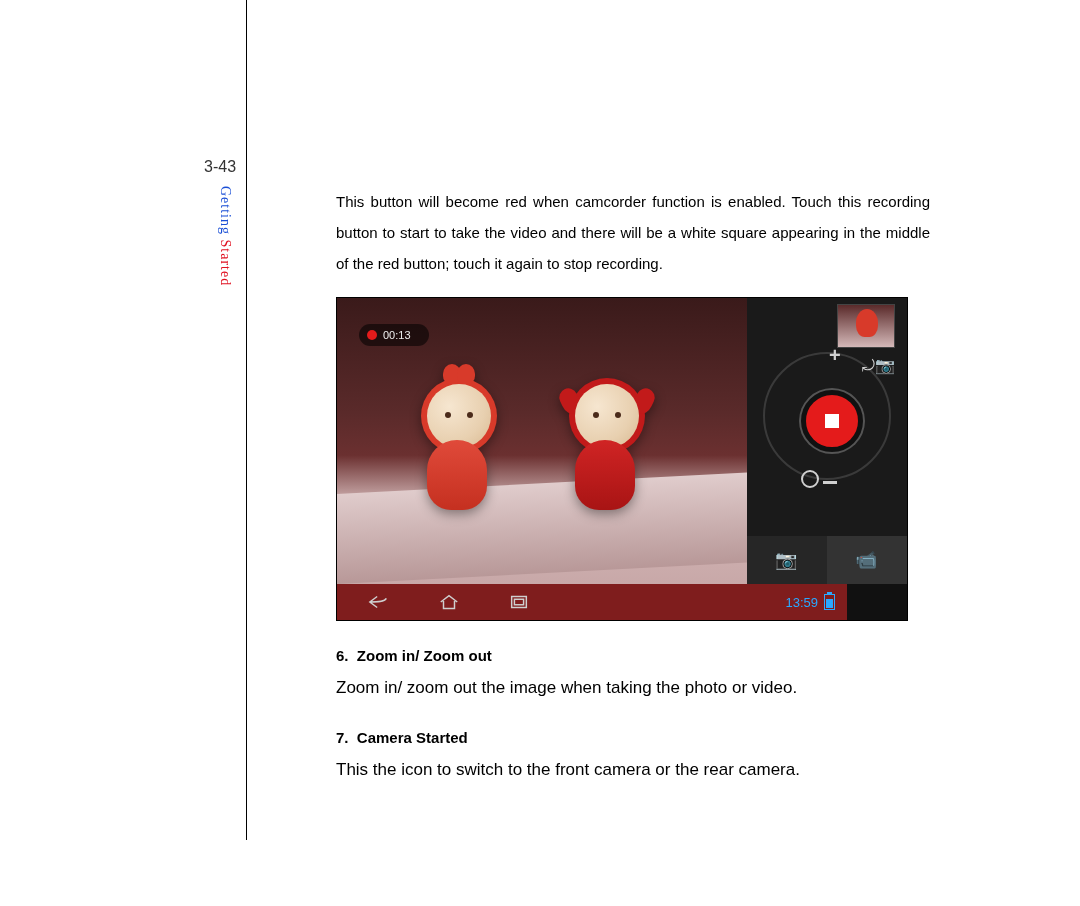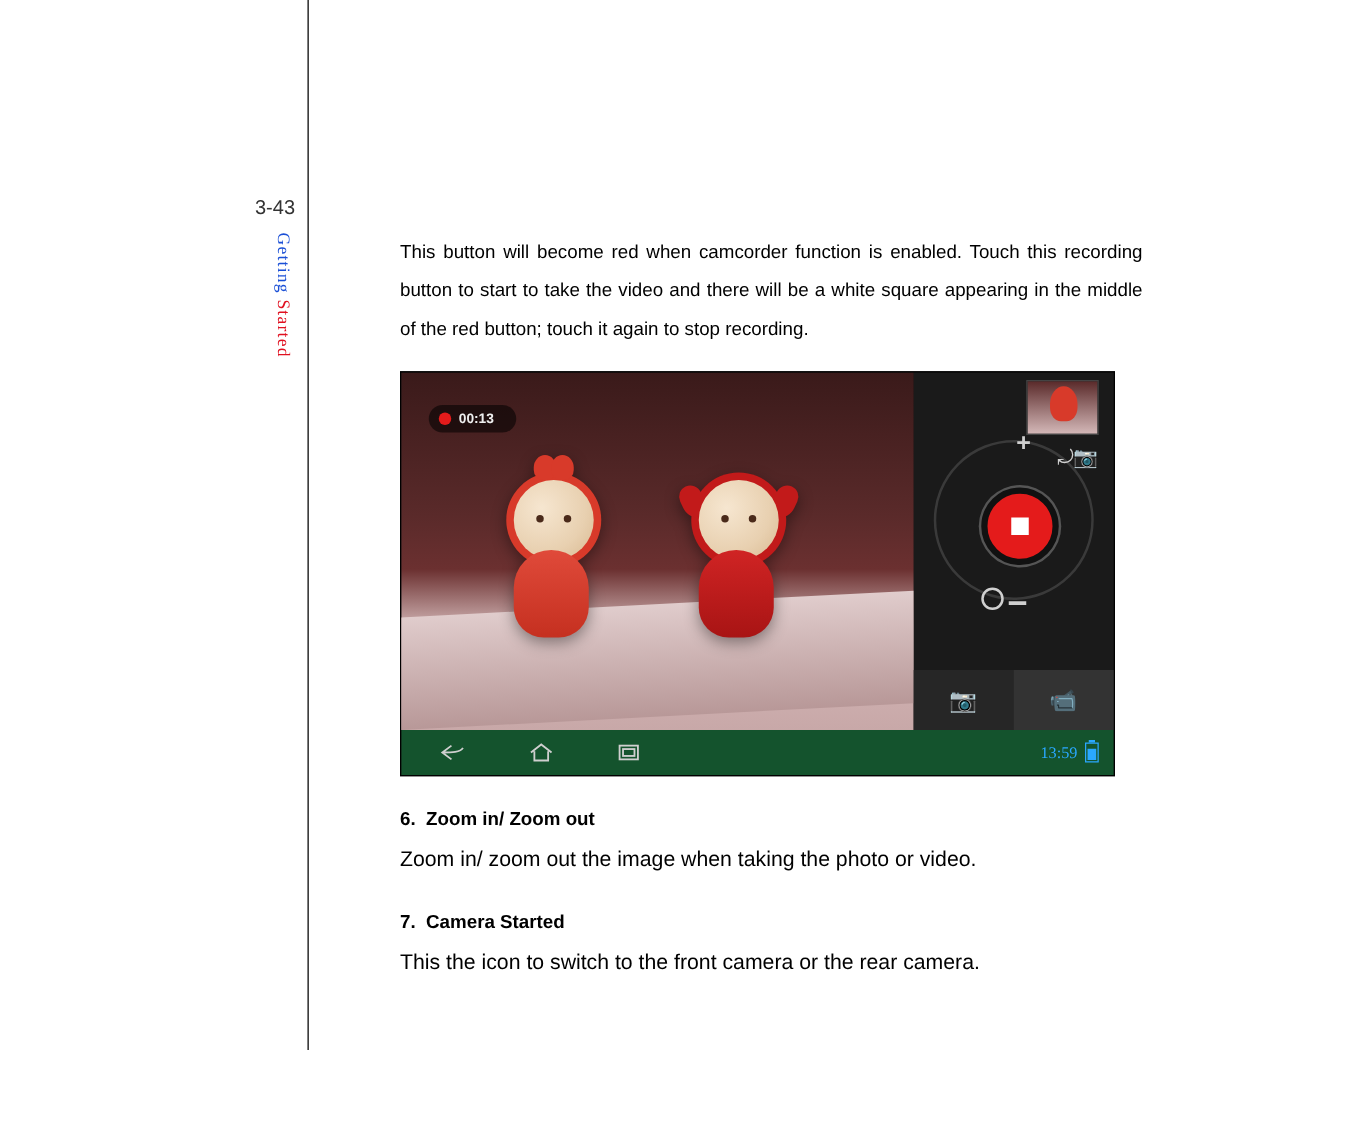--- a/index.html
+++ b/index.html
@@ -2,25 +2,25 @@
 <html><head>
 <meta charset="utf-8">
 <style>
   html,body{margin:0;padding:0;background:#fff;font-family:Arial,Helvetica,sans-serif;color:#000;}
   .page{position:relative;width:1080px;height:906px;background:#fff;}
   .vline{position:absolute;left:246px;top:0;width:1px;height:840px;background:#000;}
   .pagenum{position:absolute;left:204px;top:158px;font-size:16px;color:#333;}
   .sectionlabel{position:absolute;left:217px;top:186px;writing-mode:vertical-rl;font-family:Georgia,'Times New Roman',serif;font-size:14px;letter-spacing:1px;}
   .sectionlabel .g{color:#1a4fd6;}
   .sectionlabel .s{color:#e01020;}
-  .content{position:absolute;left:320px;top:186px;width:594px;}
+  .content{position:absolute;left:336px;top:186px;width:594px;}
   .para{font-size:15px;line-height:31px;text-align:justify;}
   .screenshot{margin-top:18px;width:570px;height:322px;background:#111;border:1px solid #000;position:relative;overflow:hidden;}
   
-  .vf{position:absolute;left:0;top:0;width:410px;height:286px;background:linear-gradient(180deg,#3a1a1a 0%,#5a2a2a 40%,#6b3030 55%,#d4b8b8 72%,#c8a8a8 100%);font-weight:bold;}
+  .vf{position:absolute;left:0;top:0;width:410px;height:286px;background:linear-gradient(180deg,#3a1a1a 0%,#5a2a2a 40%,#6b3030 55%,#d4b8b8 72%,#c8a8a8 100%);}
   .vf .table{position:absolute;left:0;top:196px;width:410px;height:90px;background:linear-gradient(180deg,#e0cccc 0%,#b89898 100%);transform:skewY(-3deg);transform-origin:left top;}
   .recpill{position:absolute;left:22px;top:26px;width:70px;height:22px;border-radius:11px;background:rgba(0,0,0,.55);display:flex;align-items:center;gap:6px;padding:0 8px;box-sizing:border-box;}
   .recpill .dot{width:10px;height:10px;border-radius:50%;background:#e41b1b;}
   .recpill .t{color:#eee;font-size:11px;}
   
   .fig{position:absolute;filter:drop-shadow(0 4px 6px rgba(0,0,0,.4));}
   .fig .head{width:64px;height:64px;border-radius:50%;background:radial-gradient(circle at 35% 35%,#f6e6d0 0%,#e8d0b0 60%,#d8b890 100%);position:relative;}
   .fig .face{position:absolute;left:16px;top:28px;width:32px;height:14px;}
   .fig .eye{position:absolute;width:6px;height:6px;border-radius:50%;background:#4a2a1a;top:0;}
   .fig .eye.l{left:2px;} .fig .eye.r{right:2px;}
@@ -44,21 +44,21 @@
   .dial .shutter{position:absolute;left:44px;top:44px;width:52px;height:52px;border-radius:50%;background:#e41b1b;border:5px solid #111;box-shadow:0 0 0 2px #555;display:flex;align-items:center;justify-content:center;}
   .dial .shutter .sq{width:14px;height:14px;background:#fff;}
   .dial .plus{position:absolute;left:72px;top:-2px;color:#cfcfcf;font-size:20px;font-weight:bold;}
   .dial .swcam{position:absolute;right:2px;top:10px;color:#cfcfcf;font-size:16px;}
   .dial .hollow{position:absolute;left:44px;bottom:-2px;width:14px;height:14px;border:2px solid #d0d0d0;border-radius:50%;}
   .dial .minus{position:absolute;left:66px;bottom:2px;width:14px;height:3px;background:#cfcfcf;}
   .modebar{position:absolute;left:0;bottom:0;width:160px;height:48px;background:#262626;display:flex;}
   .modebar div{flex:1;display:flex;align-items:center;justify-content:center;color:#9a9a9a;font-size:18px;}
   .modebar .active{color:#e0e0e0;background:#333;}
   
-  .navbar{position:absolute;left:0;bottom:0;width:570px;height:36px;background:#14532d;display:flex;align-items:center;font-family:Liberation Serif, serif;}
+  .navbar{position:absolute;left:0;bottom:0;width:510px;height:36px;background:#7f1d1d;display:flex;align-items:center;}
   .navbtn{width:56px;height:24px;margin-left:14px;display:flex;align-items:center;justify-content:center;color:#cfcfcf;}
   .navbtn svg{width:22px;height:16px;stroke:#cfcfcf;stroke-width:1.6;fill:none;}
   .spacer{flex:1;}
   .clock{color:#2aa8ff;font-size:13px;margin-right:6px;}
   .battery{width:9px;height:14px;border:1px solid #2aa8ff;position:relative;margin-right:12px;}
   .battery::before{content:"";position:absolute;left:2px;top:-3px;width:5px;height:2px;background:#2aa8ff;}
   .battery::after{content:"";position:absolute;left:1px;bottom:1px;right:1px;height:9px;background:#2aa8ff;}
   
   .h{font-weight:bold;font-size:15px;margin-top:26px;}
   .sub{font-size:17px;line-height:31px;margin-top:8px;}

